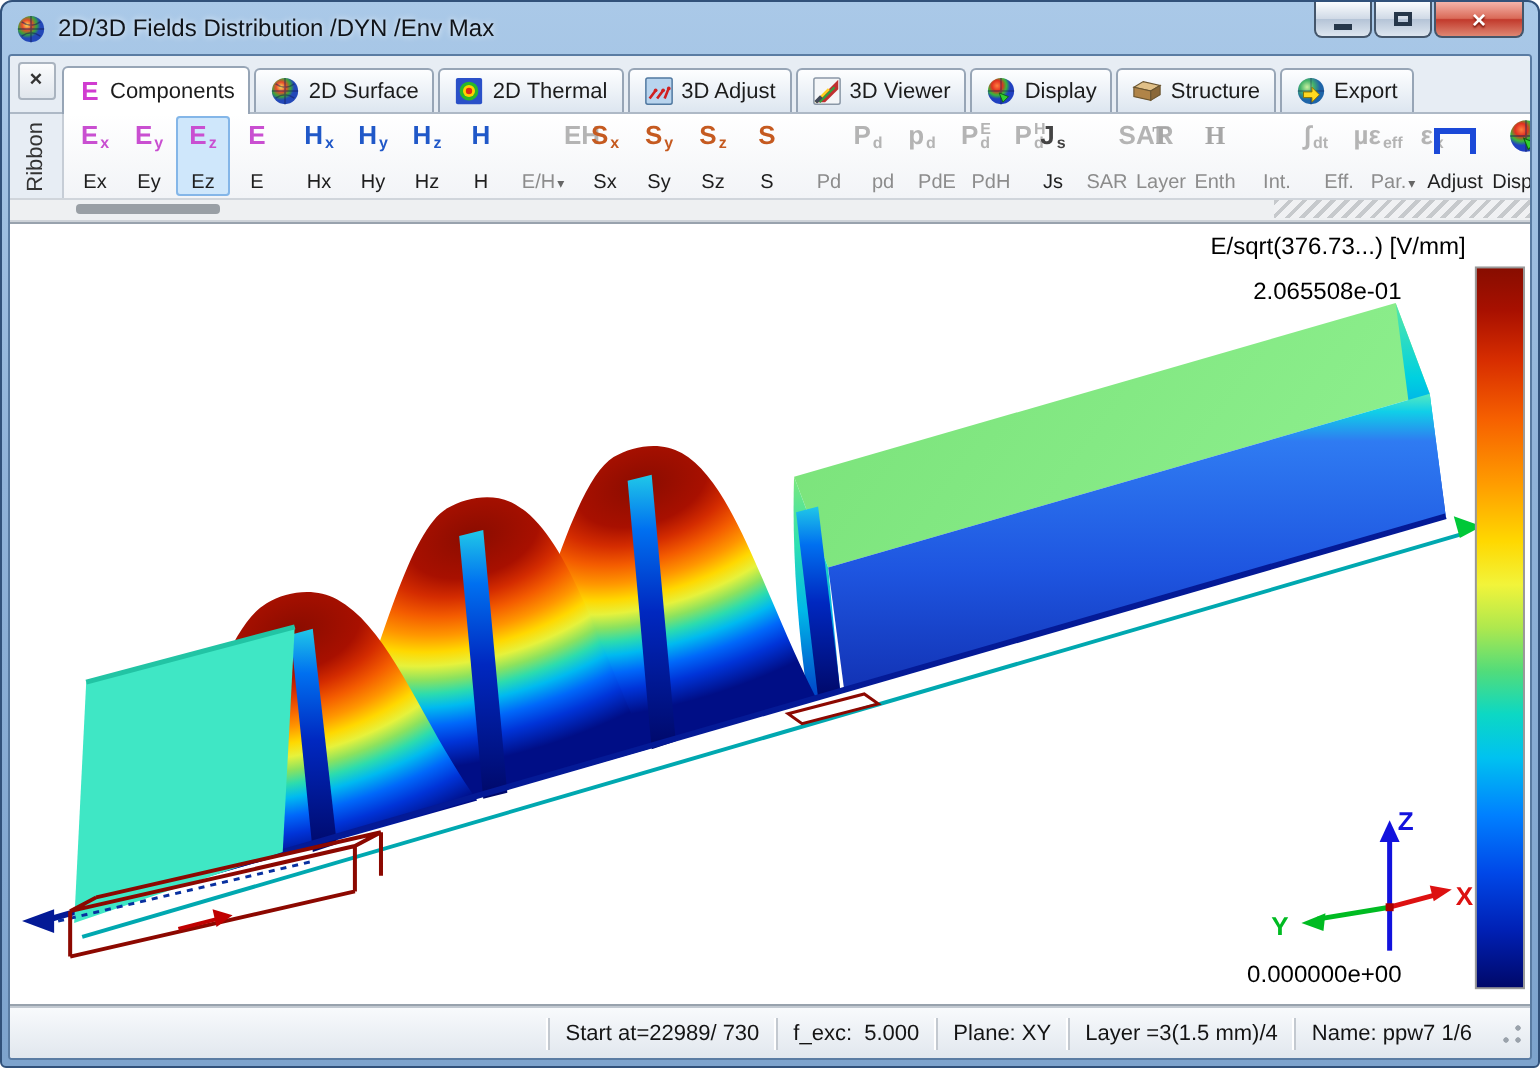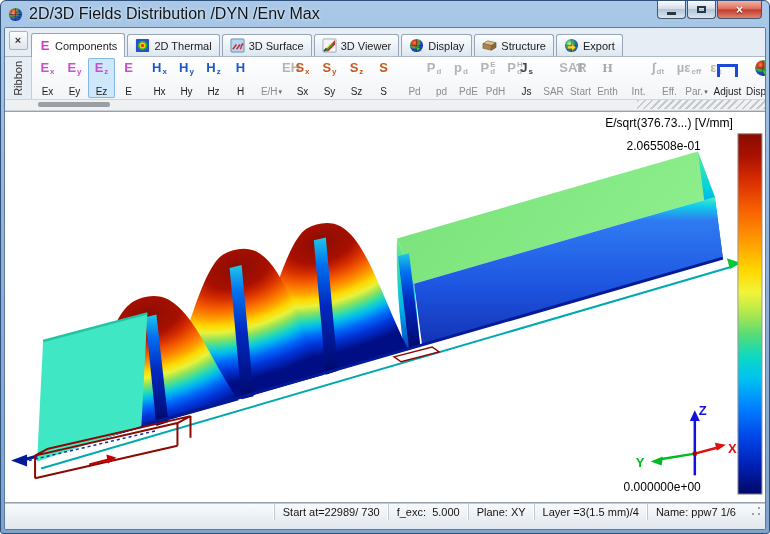--- a/index.html
+++ b/index.html
@@ -1,21 +1,21 @@
 <!DOCTYPE html>
 <html><head>
 <meta charset="utf-8">
 <style>
   html,body{margin:0;padding:0;background:#fff;}
   body{width:770px;height:534px;font-family:"Liberation Sans",sans-serif;-webkit-user-select:none;user-select:none;}
   .window{width:770px;height:534px;box-sizing:border-box;border:1px solid #31517a;border-radius:6px 6px 3px 3px;
     background:linear-gradient(180deg,#aac9e8 0%,#8fb2d8 45%,#7da3cd 100%);padding:0 3px 3px;display:flex;flex-direction:column;}
   
   .titlebar{height:26px;display:flex;align-items:center;gap:6px;padding:0 4px;}
-  .apptitle{font-size:16px;color:#10141a;text-shadow:0 0 3px rgba(255,255,255,.9);}
+  .apptitle{font-size:12px;color:#10141a;text-shadow:0 0 3px rgba(255,255,255,.9);}
   .winbtns{margin-left:auto;display:flex;gap:1px;align-self:flex-start;}
   .wbtn{width:29px;height:18px;box-sizing:border-box;border:1px solid #44566b;border-top:none;border-radius:0 0 4px 4px;
     display:flex;align-items:center;justify-content:center;background:linear-gradient(#fbfdfe,#cfd9e6 50%,#b4c3d6 50%,#dde6f0);}
   .wbtn.close{width:45px;background:linear-gradient(#f4b4aa,#da6a58 48%,#c23a2c 52%,#de8672);color:#fff;font-weight:bold;font-size:12px;text-shadow:0 1px 1px #7a1408;}
   .glyph-min{display:inline-block;width:9px;height:3px;background:#26374a;margin-top:7px;}
   .glyph-max{display:inline-block;width:9px;height:7px;border:2px solid #26374a;box-sizing:border-box;}
   
   .client{flex:1;display:flex;flex-direction:column;background:#e7edf4;border:1px solid #5a7ca3;border-radius:2px;overflow:hidden;}
   
   .tabrow{display:flex;align-items:flex-end;height:28px;background:#e7edf4;border-bottom:1px solid #aeb9c6;}
@@ -50,21 +50,21 @@
   
   .strip{height:10px;background:#eef0f2;border-bottom:1px solid #cdd2d8;position:relative;}
   .sthumb{position:absolute;left:33px;top:2px;width:72px;height:5px;background:#999fa5;border-radius:2px;}
   .shatch{position:absolute;right:0;top:0;width:128px;height:9px;
     background:repeating-linear-gradient(135deg,#c6c9cc 0 2px,#f0f1f3 2px 5px);}
   
   .viewport{flex:1;background:#fff;border:1px solid #98a2ad;border-left:none;border-right:none;position:relative;overflow:hidden;}
   .viewport svg.scene{display:block;width:100%;height:100%;}
   
   .statusbar{height:25px;background:linear-gradient(#f8fafc,#e1e7ee);border-top:1px solid #c2c9d1;
-    display:flex;align-items:flex-start;justify-content:flex-end;font-size:11px;color:#141414;}
+    display:flex;align-items:center;justify-content:flex-end;font-size:11px;color:#141414;}
   .seg{padding:2px 8px;border-left:1px solid #c3c9d0;box-shadow:-1px 0 0 #fff;white-space:pre;}
   .grip{width:13px;height:13px;margin:0 3px 0 5px;
     background:radial-gradient(circle at 10px 4px,#9aa2ab 1.2px,transparent 1.5px),
                radial-gradient(circle at 10px 10px,#9aa2ab 1.2px,transparent 1.5px),
                radial-gradient(circle at 4px 10px,#9aa2ab 1.2px,transparent 1.5px);}
   svg text{font-family:"Liberation Sans",sans-serif;}
 </style>
 </head>
 <body>
 
@@ -124,36 +124,43 @@
             <span>×</span>
           </div>
       </div>
       <div class="tabs">
         <div class="tab active">
           <span class="eicon">E</span>
           <span>Components</span>
         </div>
         <div class="tab">
           <svg class="tico" viewBox="0 0 16 16">
+              <circle cx="8" cy="8" r="7" fill="url(#mbA)"></circle>
+              <path d="M1 8h14M8 1v14M3 4.2c3.3 2.4 6.7 2.4 10 0M3 11.8c3.3-2.4 6.7-2.4 10 0" stroke="rgba(20,30,90,.5)" stroke-width="0.8" fill="none"></path>
+            </svg>
+          <span>2D Surface</span>
+        </div>
+        <div class="tab">
+          <svg class="tico" viewBox="0 0 16 16">
               <rect x="1" y="1" width="14" height="14" rx="1" fill="#2a50c8"></rect>
               <circle cx="8" cy="8" r="5" fill="#28b828"></circle>
               <circle cx="8" cy="8" r="3.2" fill="#ffd000"></circle>
               <circle cx="8" cy="8" r="1.7" fill="#e02818"></circle>
             </svg>
           <span>2D Thermal</span>
         </div>
         <div class="tab">
           <svg class="tico" viewBox="0 0 16 16">
               <rect x="1" y="1" width="14" height="14" rx="1" fill="#b8d4ee" stroke="#5078a0" stroke-width="0.8"></rect>
               <path d="M3 12l3-4M7 12l3-4M11 12l2-5" stroke="#d02020" stroke-width="1.4" fill="none"></path>
               <circle cx="6.2" cy="7.6" r="1" fill="#d02020"></circle>
               <circle cx="10.2" cy="7.6" r="1" fill="#d02020"></circle>
               <circle cx="13.2" cy="6.6" r="1" fill="#d02020"></circle>
             </svg>
-          <span>3D Surface</span>
+          <span>3D Adjust</span>
         </div>
         <div class="tab">
           <svg class="tico" viewBox="0 0 16 16">
               <rect x="1" y="1" width="14" height="14" rx="1" fill="#f4f6f8" stroke="#8a97a6" stroke-width="0.8"></rect>
               <path d="M2 14L14 2l0 5L7 14Z" fill="#c03030"></path>
               <path d="M2 14L9 7" stroke="#ffd020" stroke-width="1.5"></path>
               <path d="M4 14l8-8" stroke="#30a040" stroke-width="1.2"></path>
               <path d="M2 14L5 11" stroke="#404858" stroke-width="2"></path>
             </svg>
           <span>3D Viewer</span>
@@ -402,21 +409,21 @@
             </div>
             <div class="rlb">
               <span>SAR</span>
             </div>
           </div>
         <div class="rbtn dis">
             <div class="ric serif">
               <span>T</span>
             </div>
             <div class="rlb">
-              <span>Start</span>
+              <span>Layer</span>
             </div>
           </div>
         <div class="rbtn dis">
             <div class="ric serif">
               <span>H</span>
             </div>
             <div class="rlb">
               <span>Enth</span>
             </div>
           </div>

